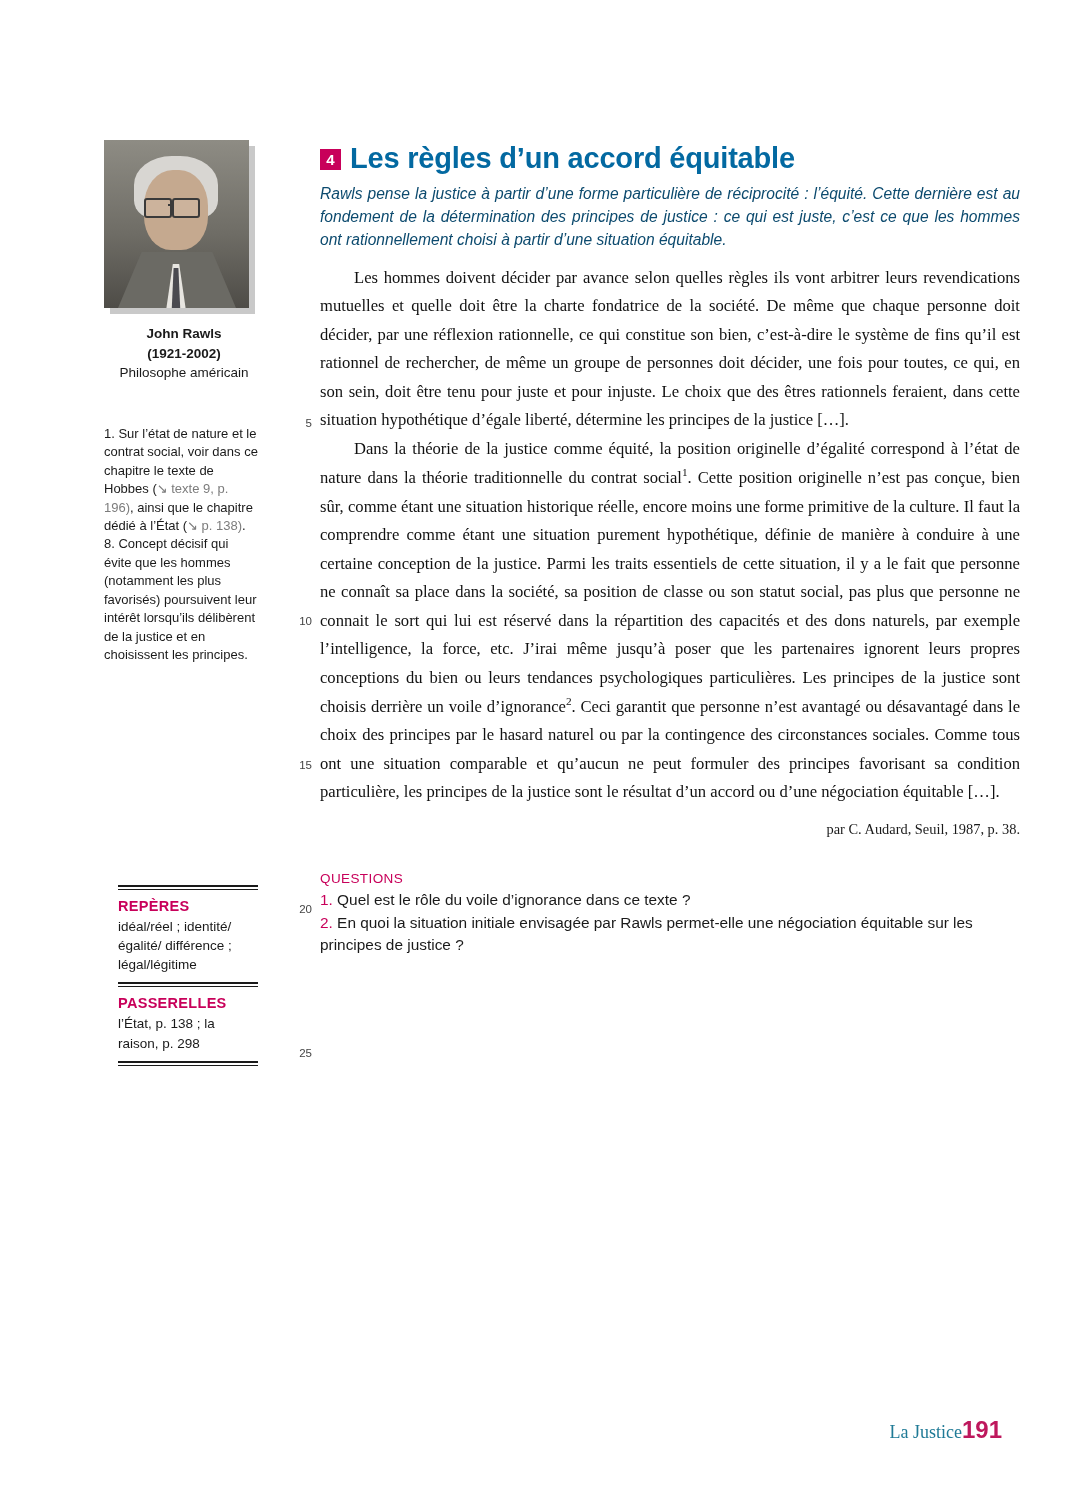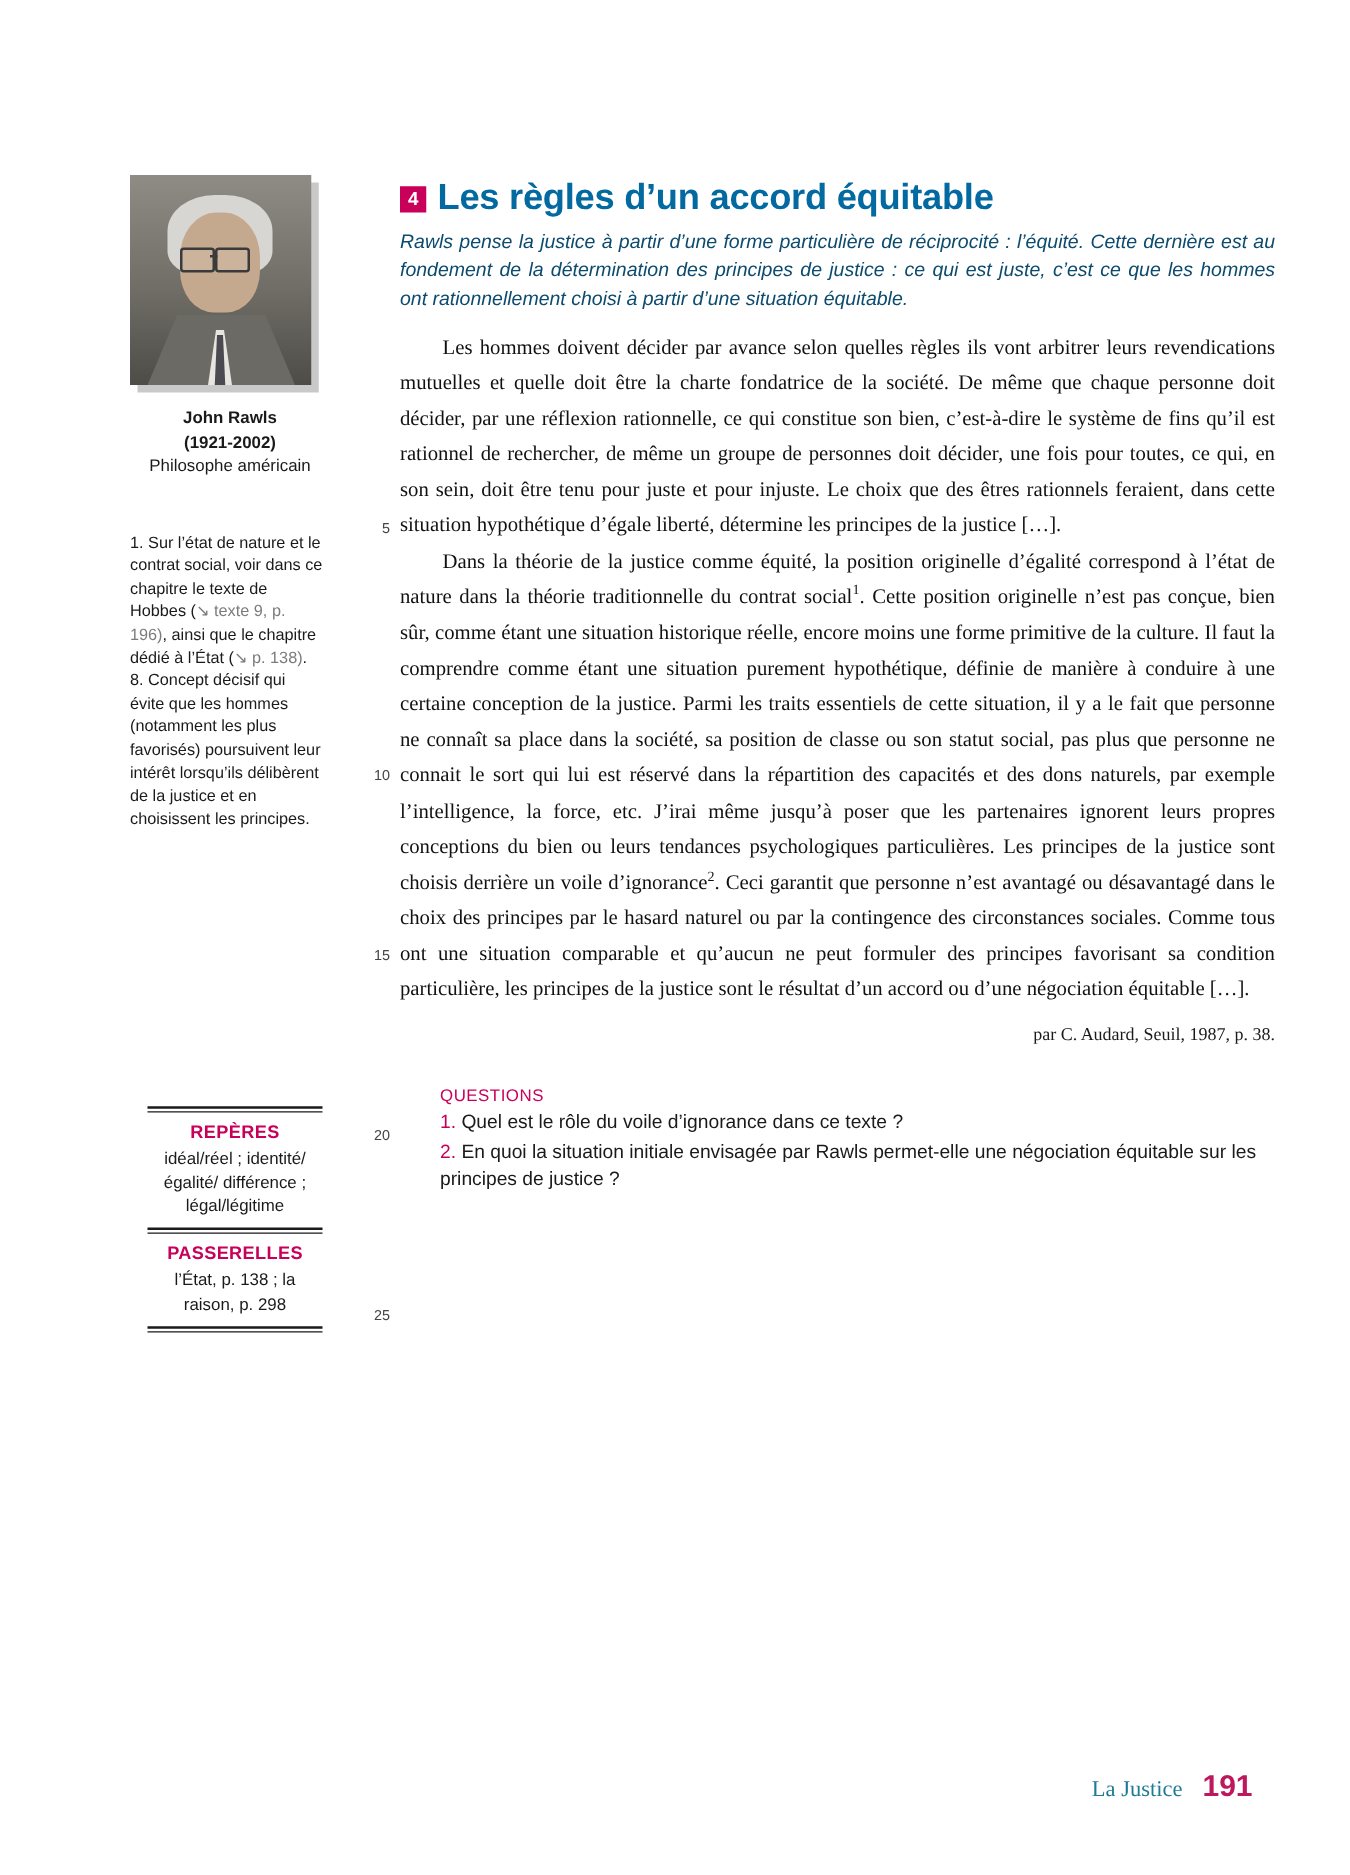--- a/index.html
+++ b/index.html
@@ -119,21 +119,20 @@
     width: 155px;
   }
   .notes p { margin: 0; }
   .note-ref { color: #7c7c7c; }
 
   .reperes-block {
     position: absolute;
     left: 118px;
     top: 885px;
     width: 140px;
-    text-align: center;
   }
   .rule-thick {
     border-top: 2px solid #1a1a1a;
     margin: 0 auto 2px auto;
     width: 100%;
   }
   .rule-thin {
     border-top: 1px solid #1a1a1a;
     margin: 2px auto 0 auto;
     width: 100%;
@@ -237,21 +236,20 @@
     margin-top: 12px;
     text-align: right;
     font-family: "Liberation Serif", serif;
     font-size: 14.4px;
     line-height: 1.5;
   }
   .attribution em { font-style: italic; }
 
   .questions {
     margin-top: 30px;
-    margin-left: 32px;
   }
   .q-head {
     color: #c8005a;
     font-size: 13.5px;
     letter-spacing: 0.4px;
     margin-bottom: 3px;
   }
   .q-item {
     font-size: 15.4px;
     line-height: 1.44;
@@ -259,21 +257,20 @@
   }
   .q-num { color: #c8005a; }
 
   
   .footer {
     position: absolute;
     right: 78px;
     bottom: 56px;
     display: flex;
     align-items: baseline;
-    gap: 16px;
   }
   .footer-label {
     color: #1f7a96;
     font-size: 18px;
     font-family: "Liberation Serif", serif;
   }
   .footer-page {
     color: #be185d;
     font-size: 24px;
     font-weight: bold;

